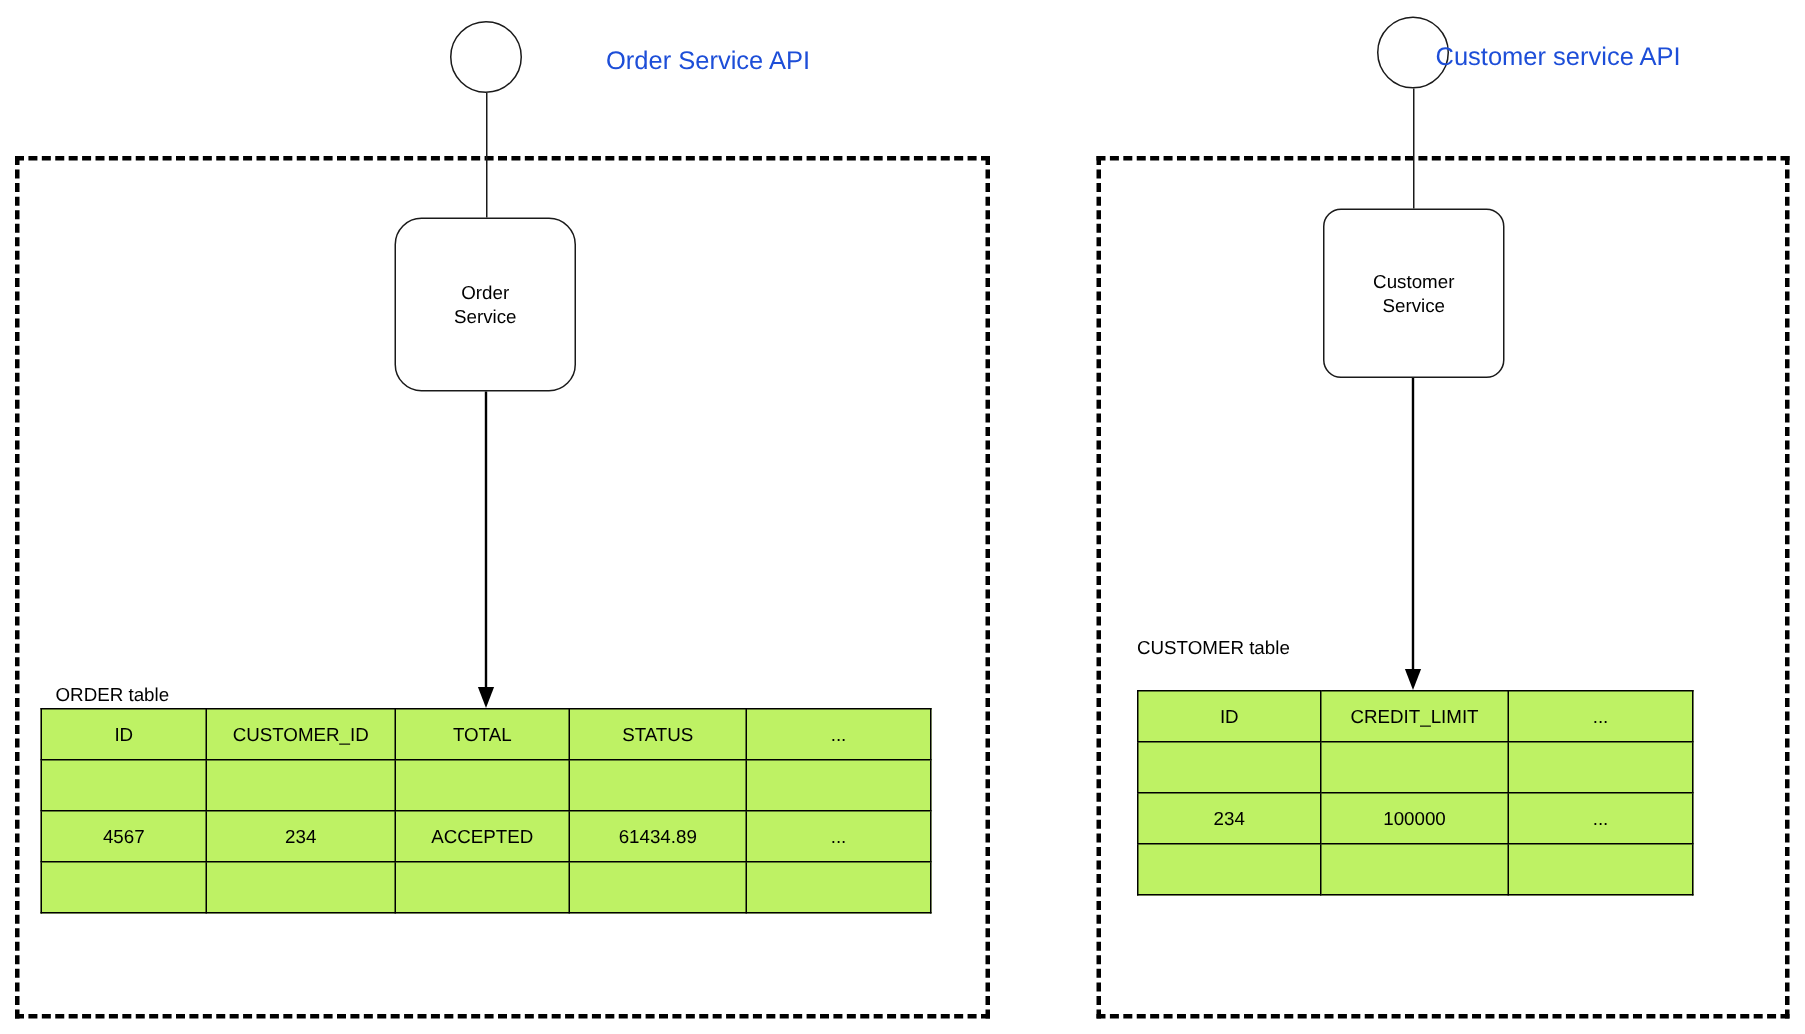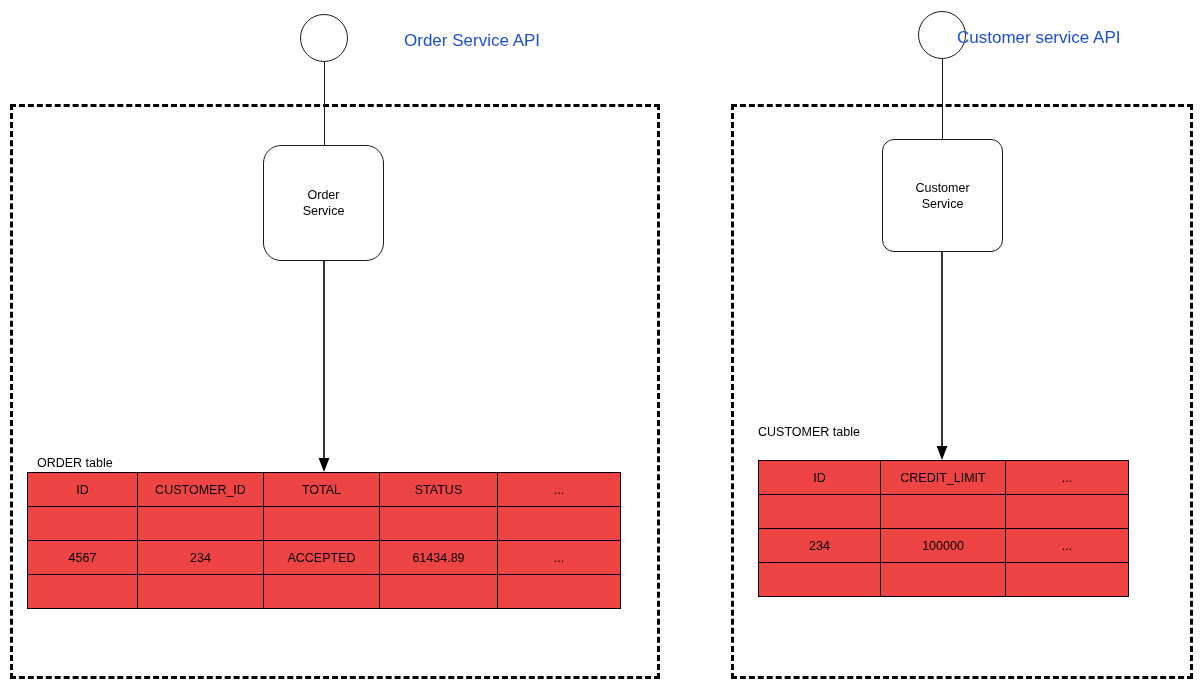--- a/index.html
+++ b/index.html
@@ -94,21 +94,21 @@
     white-space: nowrap;
   }
   #order-table-caption    { left: 37px;  top: 456px; }
   #customer-table-caption { left: 758px; top: 425px; }
 
   
   table.data-table {
     position: absolute;
     border-collapse: collapse;
     table-layout: fixed;
-    background: #ef4444;
+    background: #bef264;
   }
   table.data-table td {
     border: 1.2px solid #000000;
     height: 33px;
     text-align: center;
     vertical-align: middle;
     font-size: 12.5px;
     color: #000000;
     padding: 0 2px;
     overflow: hidden;

